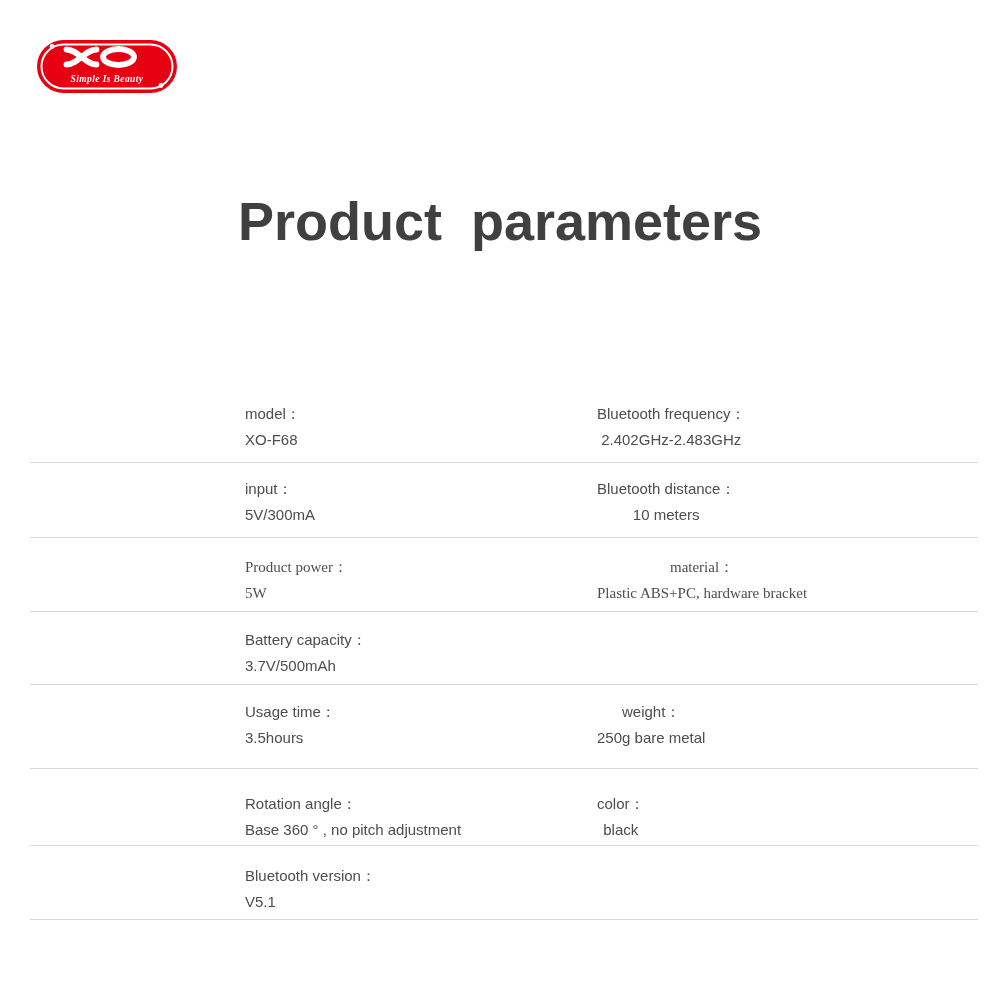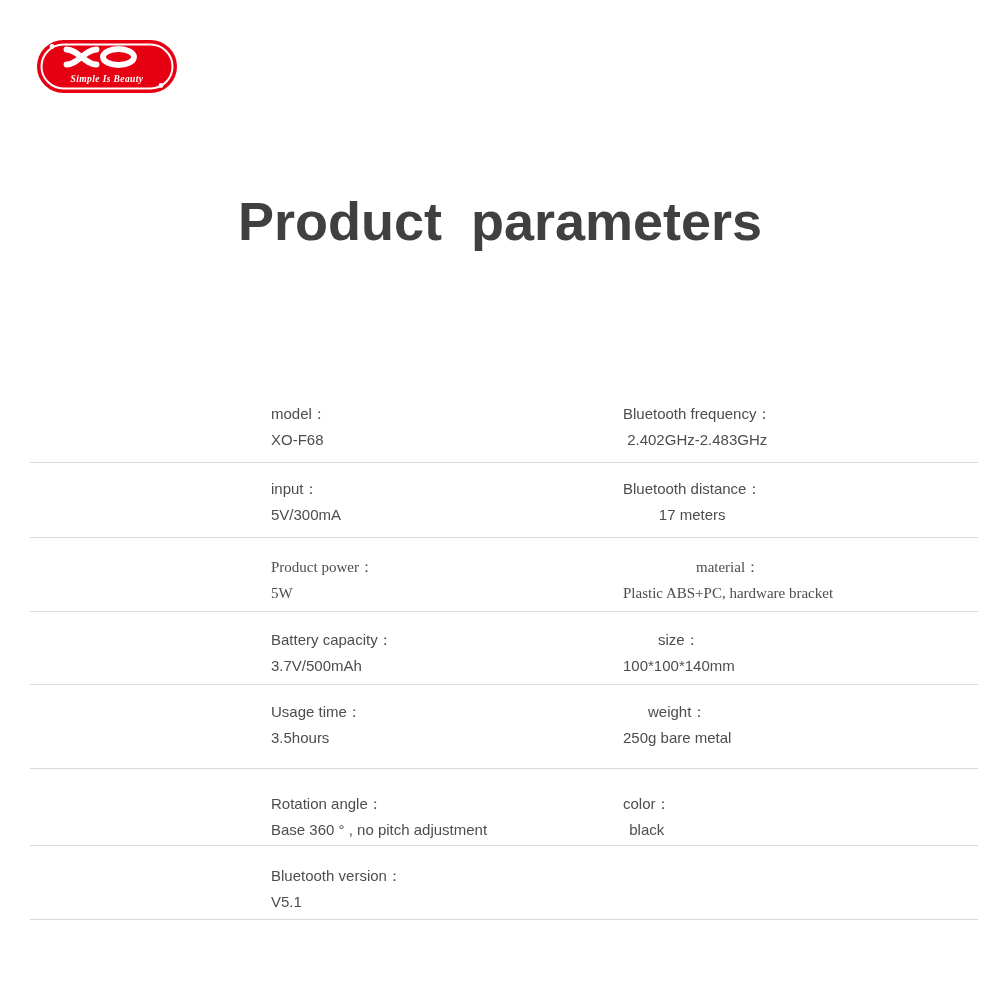--- a/index.html
+++ b/index.html
@@ -21,21 +21,21 @@
 
   .spec-table { position:absolute; left:30px; top:390px; width:948px; }
   .spec-row { position:relative; box-sizing:border-box; border-bottom:1px solid #d9d9d9; }
   .r1 { height:73px; } .r1 .cell { top:11px; }
   .r2 { height:75px; } .r2 .cell { top:13px; }
   .r3 { height:74px; } .r3 .cell { top:16px;font-family:Liberation Serif, serif; }
   .r4 { height:73px; } .r4 .cell { top:15px; }
   .r5 { height:84px; } .r5 .cell { top:14px; }
   .r6 { height:77px; } .r6 .cell { top:22px; }
   .r7 { height:74px; } .r7 .cell { top:17px; }
-  .cell { position:absolute; white-space:nowrap;margin-left:26px; }
+  .cell { position:absolute; white-space:nowrap; }
   .cell.left  { left:215px; }
   .cell.right { left:567px;text-align:center; }
   .spec-label, .spec-value {
     font-size:15px; line-height:26px; color:#4d4d4d;
   }
 </style>
 </head>
 <body>
 
 <div class="page">
@@ -71,43 +71,39 @@
       </div>
     </div>
 
     <div class="spec-row r2">
       <div class="cell left">
         <div class="spec-label">input：</div>
         <div class="spec-value">5V/300mA</div>
       </div>
       <div class="cell right">
         <div class="spec-label">Bluetooth distance：</div>
-        <div class="spec-value">17 meters</div>
+        <div class="spec-value">10 meters</div>
       </div>
     </div>
 
     <div class="spec-row r3">
       <div class="cell left">
         <div class="spec-label">Product power：</div>
         <div class="spec-value">5W</div>
       </div>
       <div class="cell right">
         <div class="spec-label">material：</div>
         <div class="spec-value">Plastic ABS+PC, hardware bracket</div>
       </div>
     </div>
 
     <div class="spec-row r4">
       <div class="cell left">
         <div class="spec-label">Battery capacity：</div>
         <div class="spec-value">3.7V/500mAh</div>
-      </div>
-      <div class="cell right">
-        <div class="spec-label">size：</div>
-        <div class="spec-value">100*100*140mm</div>
       </div>
     </div>
 
     <div class="spec-row r5">
       <div class="cell left">
         <div class="spec-label">Usage time：</div>
         <div class="spec-value">3.5hours</div>
       </div>
       <div class="cell right">
         <div class="spec-label">weight：</div>

